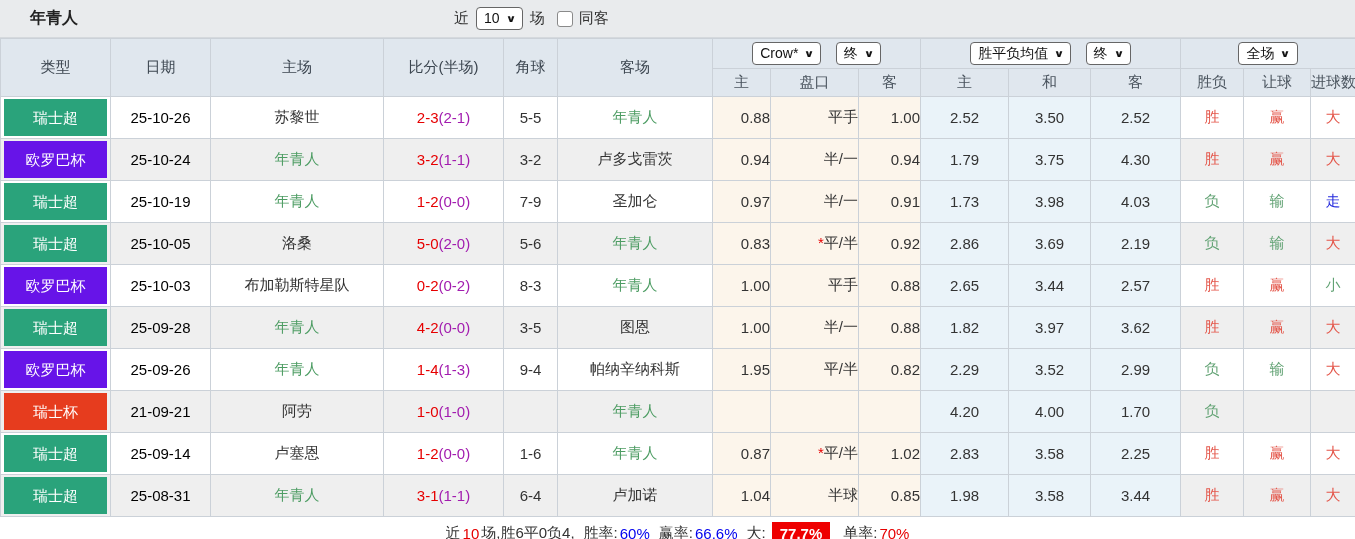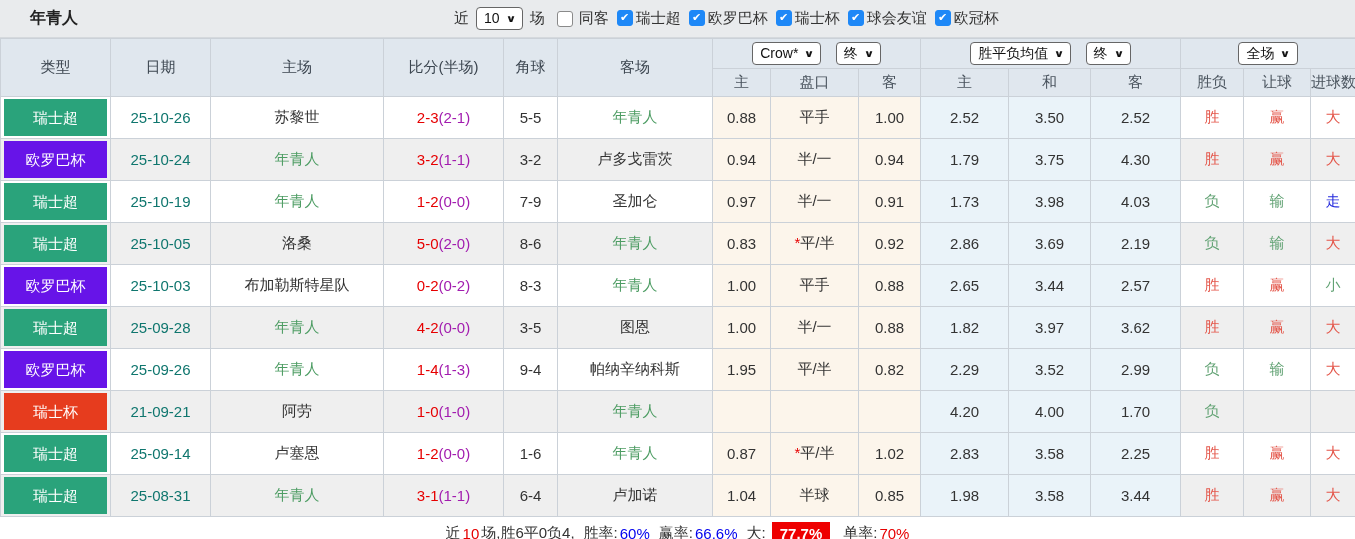--- a/index.html
+++ b/index.html
@@ -43,27 +43,27 @@
   th, td {
     border:1px solid #CBD1D8; padding:0; text-align:center;
     overflow:hidden; white-space:nowrap;
   }
   thead th { background:#E0E7EE; font-weight:normal; color:#3c4650; font-size:15px; }
   tr.hrow1 th { height:30px; }
   tr.hrow2 th { height:28px; font-size:15px; color:#49535d; }
   td { height:41px; font-size:15px; }
   tr.data-row .plain { background:#fff; }
   tr.data-row:nth-child(even) .plain { background:#EFEFEF; }
-  .ah { background:#FCF5EB; }
+  .ah { background:#FCF5EB;text-align:right; }
   .ox { background:#EAF3F9;margin-top:20px; }
   .badge {
     margin:2px 3px; height:37px; line-height:37px;
     color:#fff; font-size:15px;
   }
-  .date { color:#0f766e; }
+  .date { color:#000000; }
   .self { color:#4E9D64; }
   .score-main { color:#E60000; }
   .score-half { color:#a21caf; }
   .star { color:#E60000; }
   .c-red { color:#E4574B; }
   .c-green { color:#61A273; }
   .c-blue { color:#2228DD; }
   
   .footer {
     height:32px; display:flex; align-items:center; justify-content:center;
@@ -82,21 +82,20 @@
   <span class="team-name">年青人</span>
   <span class="controls">
     <span class="ctl-label">近</span>
     <span class="pill">
       <span>10</span>
       <span class="chev">∨</span>
     </span>
     <span class="ctl-label">场</span>
     <span class="cb unchecked"></span>
     <span class="ctl-label">同客</span>
-    <span id="league-filters"><span class="cb checked"></span><span class="ctl-label">瑞士超</span><span class="cb checked"></span><span class="ctl-label">欧罗巴杯</span><span class="cb checked"></span><span class="ctl-label">瑞士杯</span><span class="cb checked"></span><span class="ctl-label">球会友谊</span><span class="cb checked"></span><span class="ctl-label">欧冠杯</span></span>
   </span>
 </div>
 
 <table>
   <colgroup>
     <col style="width:110px">
       <col style="width:100px">
       <col style="width:173px">
     <col style="width:120px">
       <col style="width:54px">
@@ -216,21 +215,21 @@
         <td class="plain c-green">输</td>
         <td class="plain c-blue">走</td>
       </tr>
       <tr class="data-row">
         <td class="plain">
           <div class="badge" style="background: rgb(42, 163, 123);">瑞士超</div>
         </td>
         <td class="plain date">25-10-05</td>
         <td class="plain">洛桑</td>
         <td class="plain"><span class="score-main">5-0</span><span class="score-half">(2-0)</span></td>
-        <td class="plain">8-6</td>
+        <td class="plain">5-6</td>
         <td class="plain self">年青人</td>
         <td class="ah">0.83</td>
         <td class="ah"><span class="star">*</span>平/半</td>
         <td class="ah">0.92</td>
         <td class="ox">2.86</td>
         <td class="ox">3.69</td>
         <td class="ox">2.19</td>
         <td class="plain c-green">负</td>
         <td class="plain c-green">输</td>
         <td class="plain c-red">大</td>

